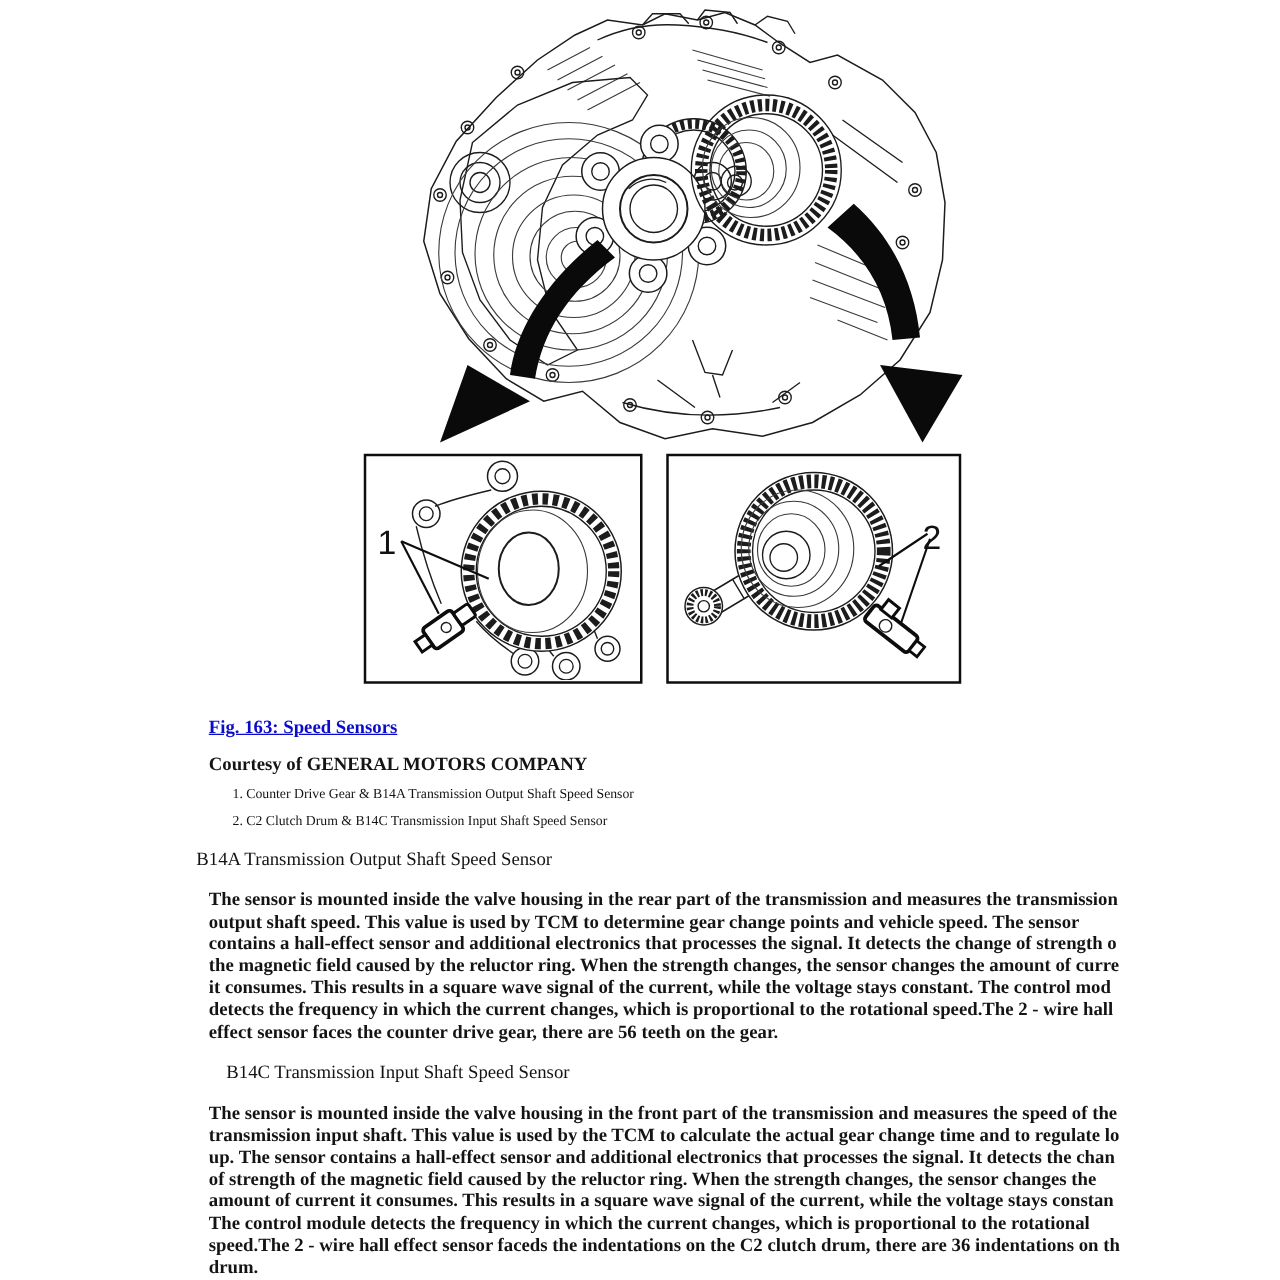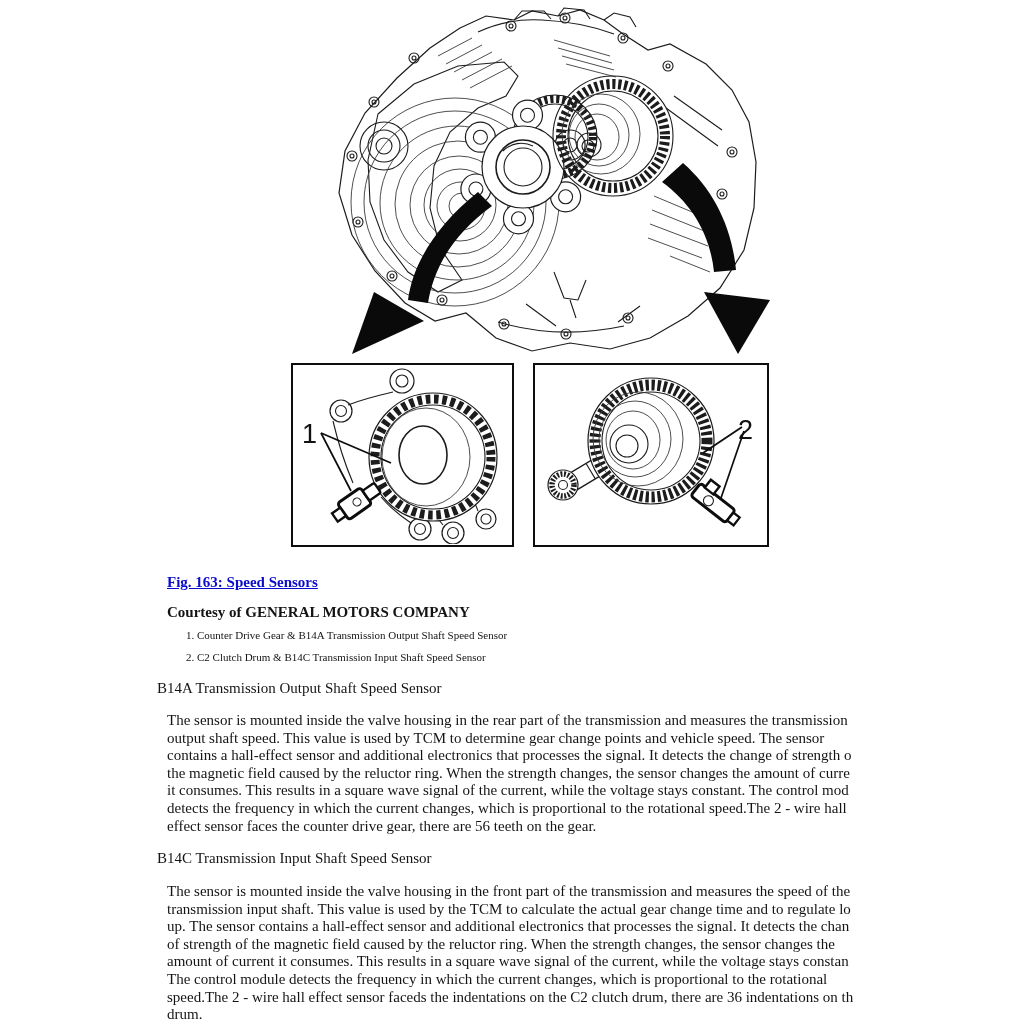--- a/index.html
+++ b/index.html
@@ -17,24 +17,24 @@
   #box1{left:291px;top:363px;width:223px;height:184px;}
   #box2{left:533px;top:363px;width:236px;height:184px;}
   
   .caption-link{
     left:167px;top:574px;font-size:15px;font-weight:bold;
     color:#0b0bcc;text-decoration:underline;white-space:nowrap;cursor:pointer;text-align:right;
   }
   .courtesy{left:167px;top:592px;font-size:15px;font-weight:bold;white-space:nowrap;margin-top:12px;}
   .legend{left:186px;top:624px;font-size:11px;line-height:22.4px;white-space:pre;}
   .sec-heading{left:157px;font-size:15px;white-space:nowrap;}
-  .sec-body{left:167px;font-size:15px;line-height:17.6px;white-space:pre;}
+  .sec-body{left:167px;font-size:15px;line-height:17.6px;white-space:pre;font-weight:bold;}
   #h-b14a{top:680px;}
   #p-b14a{top:712px;}
-  #h-b14c{top:850px;}
+  #h-b14c{top:850px;margin-left:24px;}
   #p-b14c{top:883px;}
   
   .ln{fill:none;stroke:#1c1c1c;stroke-width:1.1;}
   .ln2{fill:none;stroke:#1c1c1c;stroke-width:1.6;}
   .lnlight{fill:none;stroke:#3a3a3a;stroke-width:0.9;}
   .white{fill:#ffffff;stroke:#1c1c1c;stroke-width:1.2;}
   .callout-num{font-family:"Liberation Sans", sans-serif;font-size:27px;fill:#111;}
 </style>
 </head>
 <body>

